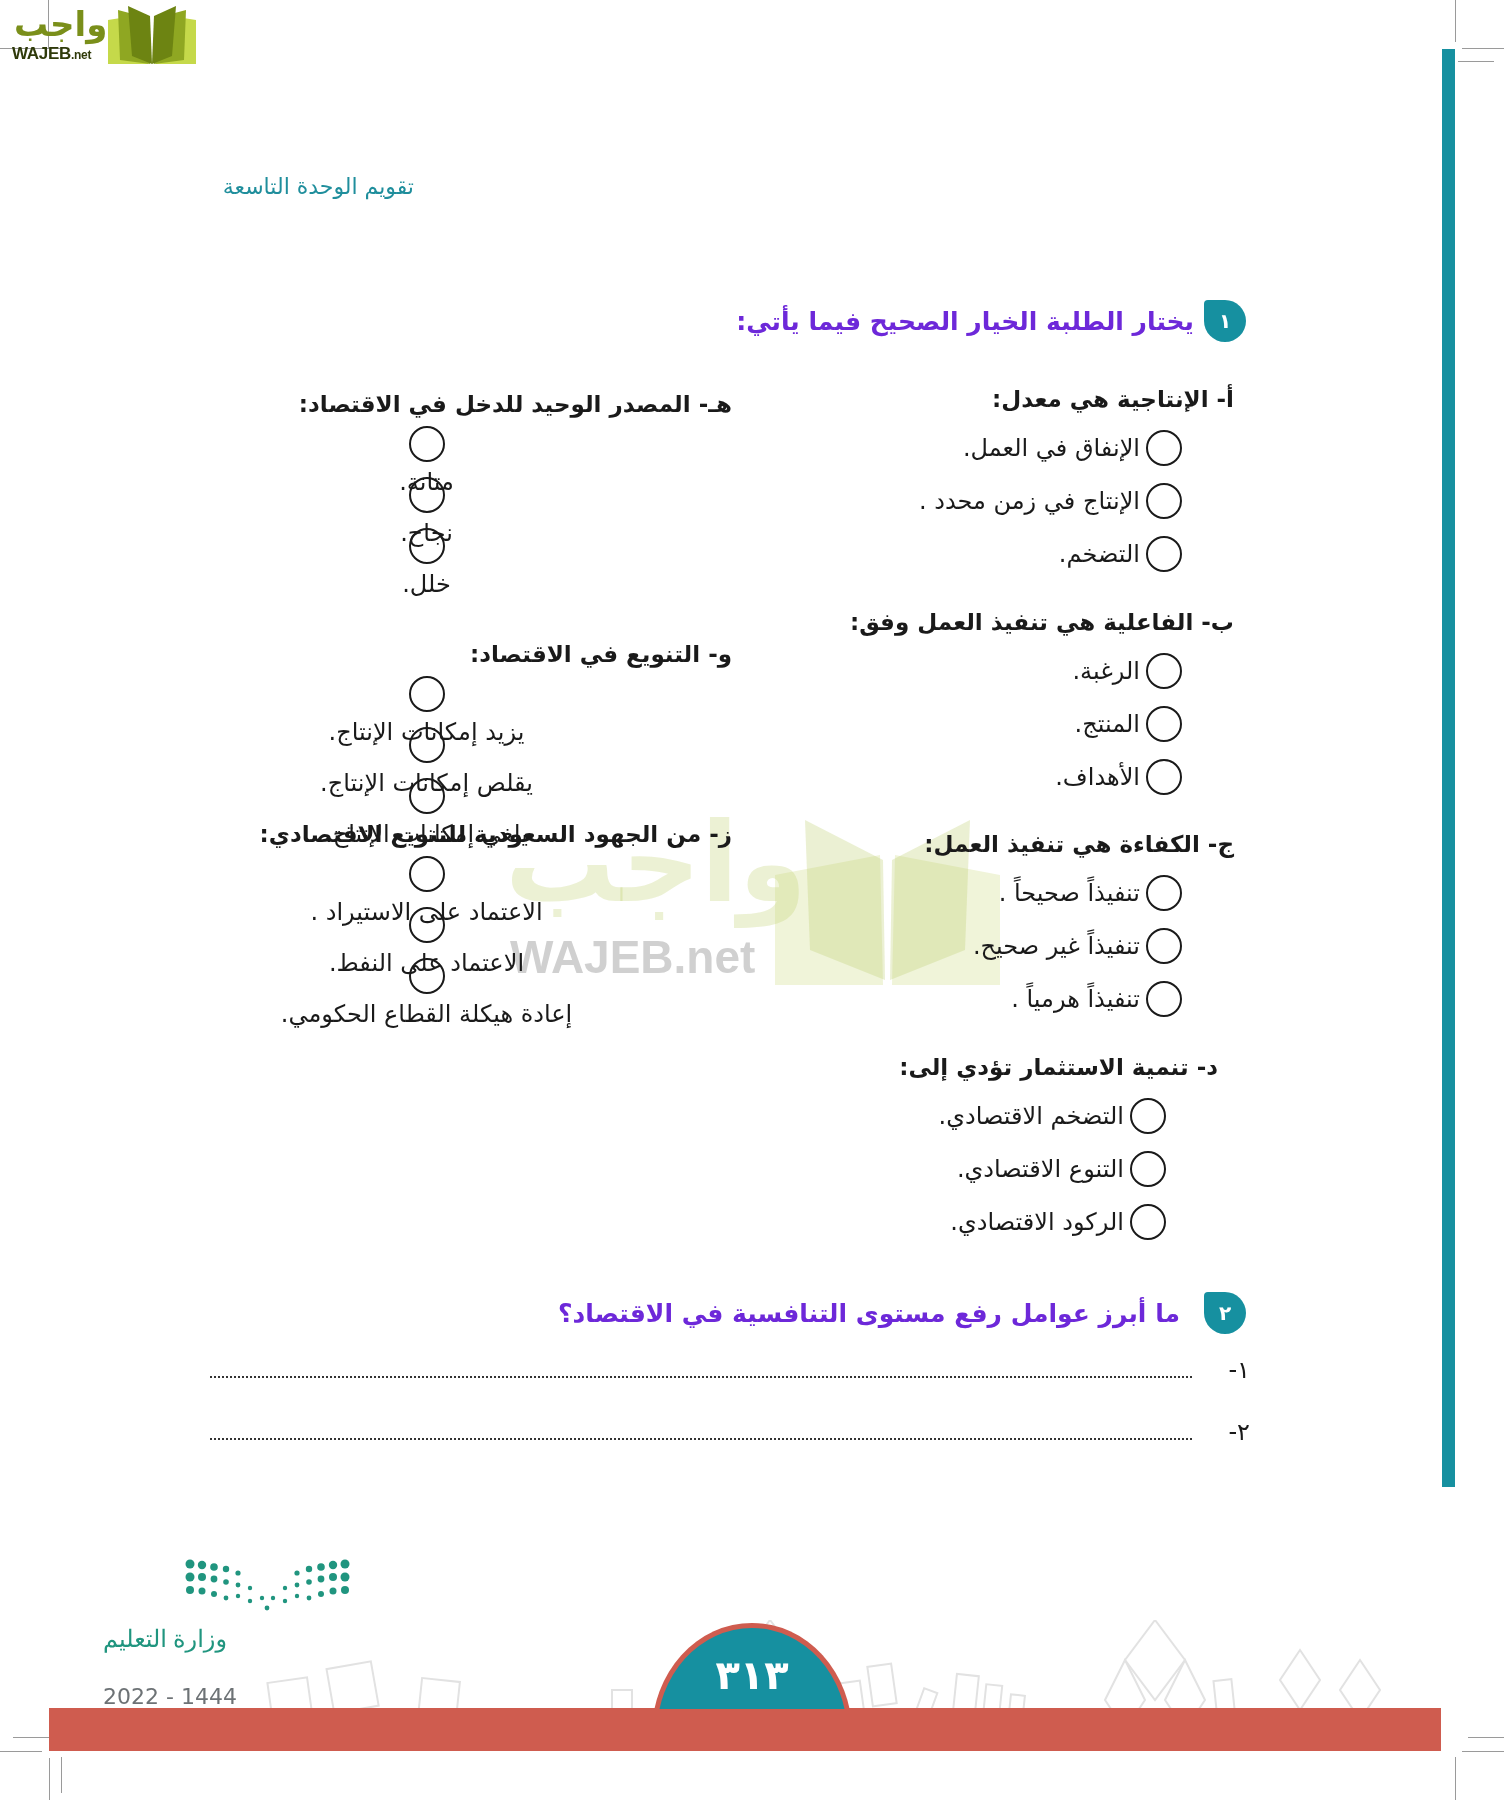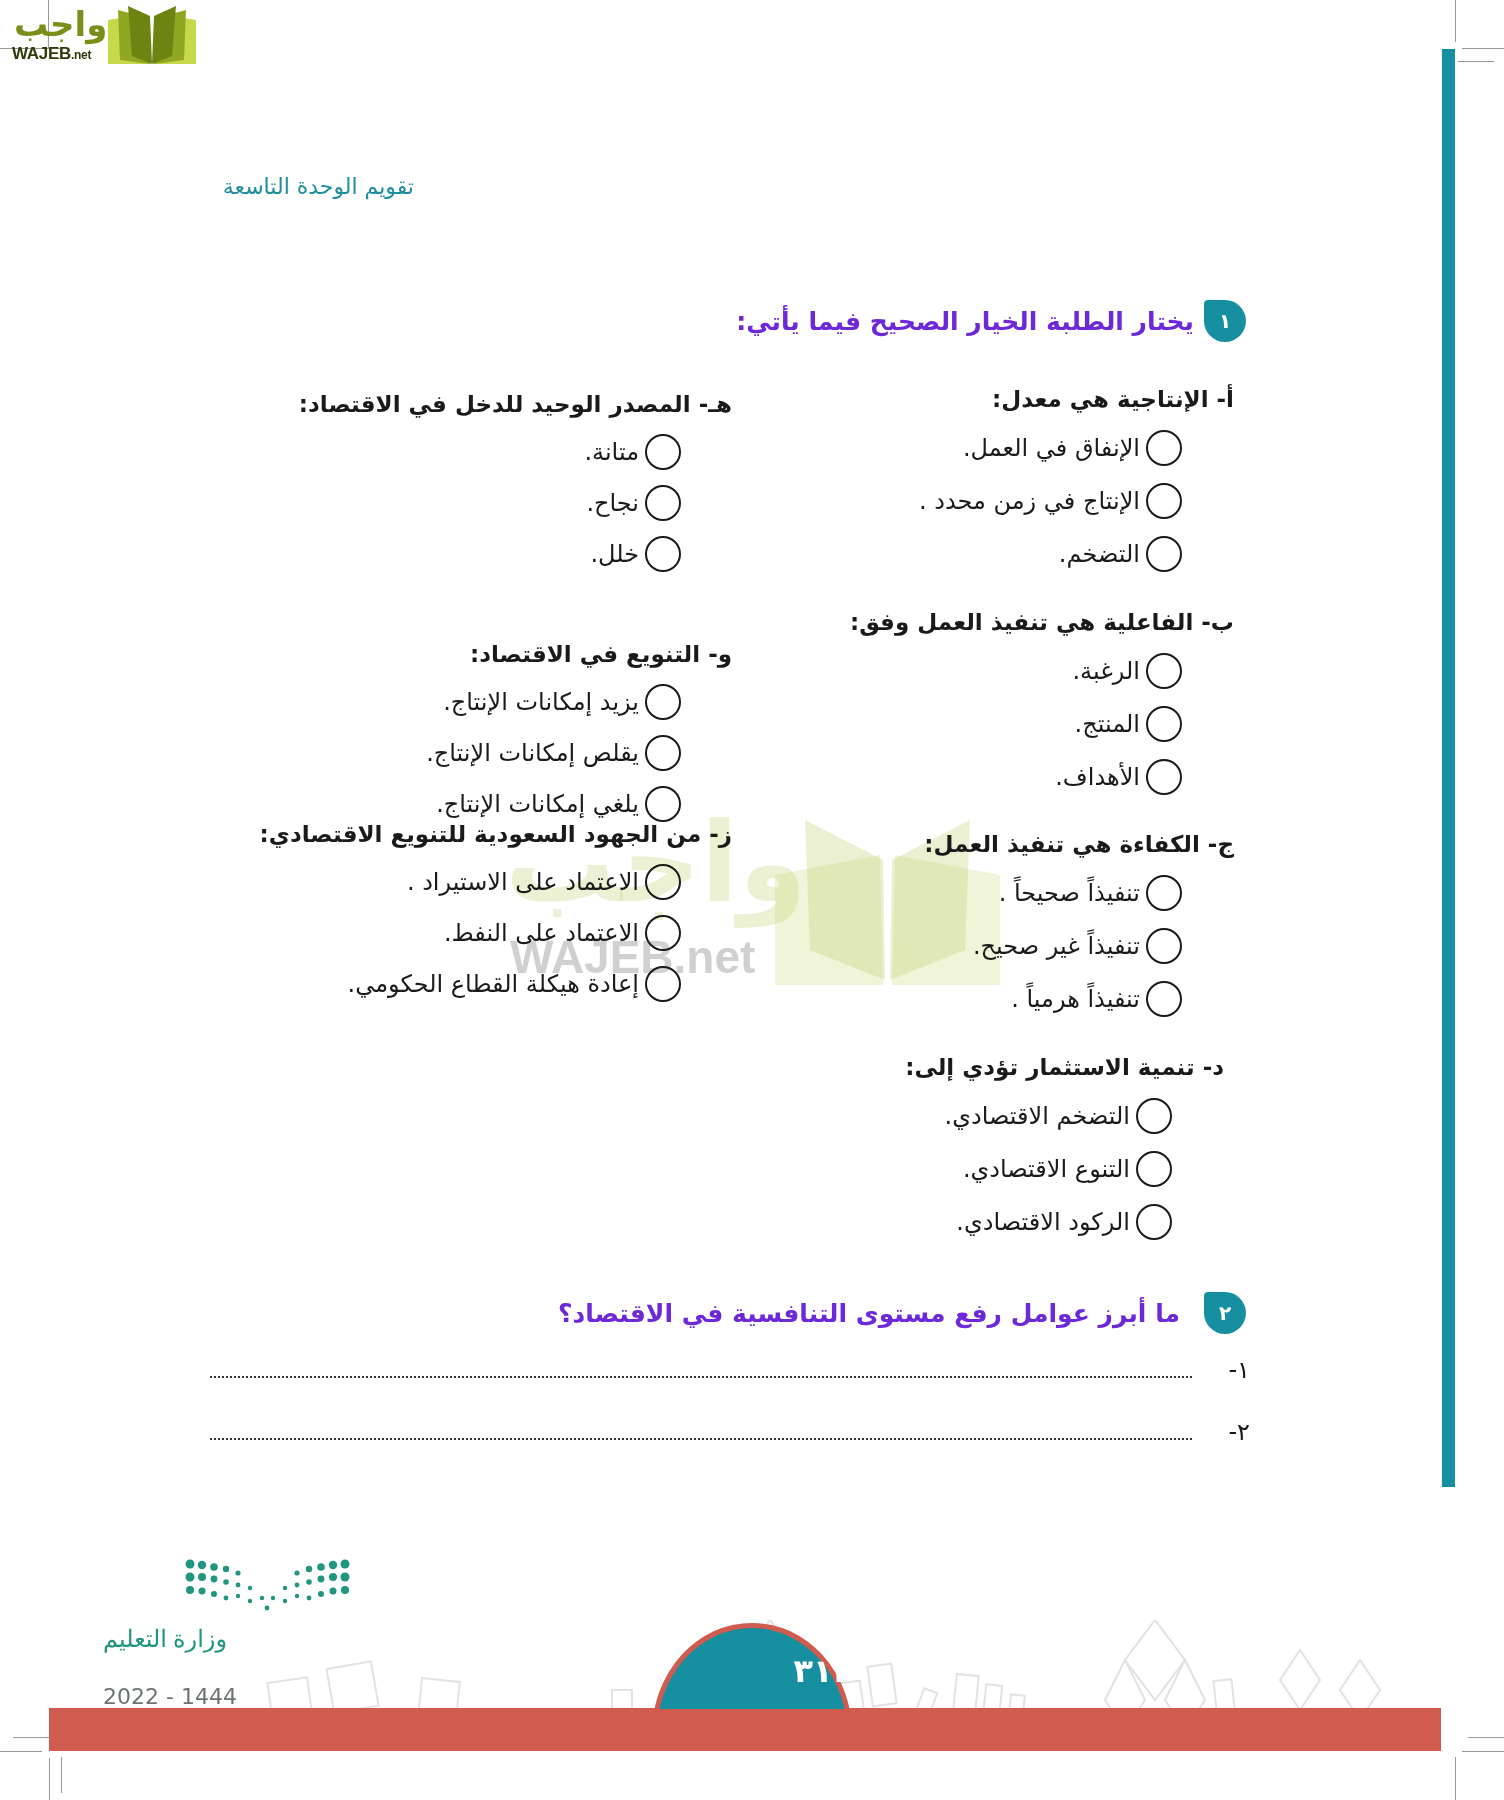--- a/index.html
+++ b/index.html
@@ -23,41 +23,41 @@
 
   
   .q-head { position: absolute; direction: rtl; display: flex; align-items: center; gap: 10px; }
   .q-badge { width: 42px; height: 42px; background: #1690a0; color: #fff; font-weight: bold; font-size: 20px; display: flex; align-items: center; justify-content: center; border-radius: 4px 50% 50% 50%; }
   .q-text { font-weight: bold; font-size: 25px; color: #6d28d9; white-space: nowrap; }
 
   
   .mc-group { position: absolute; direction: rtl; width: 560px; }
   .mc-title { font-weight: bold; font-size: 23px; white-space: nowrap; height: 44px; line-height: 44px; }
   .mc-option { display: flex; align-items: center; gap: 6px; height: 53px; padding-right: 52px; font-size: 24px; white-space: nowrap; cursor: pointer; }
-  .mc-col-left .mc-option { height: 51px; padding-right: 51px; }
+  .mc-col-left .mc-option { height: 51px; padding-right: 51px; flex-direction: column; }
   .radio { width: 36px; height: 36px; border: 2.5px solid #1a1a1a; border-radius: 50%; flex: 0 0 auto; background: transparent; }
 
   
   .answer-row { position: absolute; direction: rtl; display: flex; align-items: flex-end; gap: 18px; width: 1040px; left: 210px; }
   .answer-num { font-size: 24px; white-space: nowrap; width: 40px; }
   .answer-line { flex: 1; border-bottom: 2px dotted #333; height: 14px; margin-bottom: 6px; }
   .wm-ar { position: absolute; left: 505px; top: 808px; font-size: 110px; font-weight: bold; color: rgba(170,190,60,0.22); direction: rtl; line-height: 1; }
   .wm-en { position: absolute; left: 510px; top: 930px; font-family: "Liberation Sans", sans-serif; font-weight: bold; font-size: 46px; color: rgba(120,120,120,0.35); }
   .wm-book { position: absolute; left: 775px; top: 815px; width: 225px; height: 170px; }
 
   
   .moe-logo { position: absolute; left: 185px; top: 1558px; width: 165px; height: 56px; }
   .moe-ar { position: absolute; left: 103px; top: 1625px; font-size: 24px; color: #20957f; direction: rtl; white-space: nowrap; font-family: Liberation Serif, serif; }
   .moe-en { position: absolute; left: 103px; top: 1662px; font-family: "DejaVu Sans", sans-serif; font-size: 15px; color: #6d7275; white-space: nowrap; margin-top: 48px; }
   .moe-year { position: absolute; left: 103px; top: 1684px; font-family: "DejaVu Sans", sans-serif; font-size: 22px; color: #6d7275; white-space: nowrap; text-align: right; }
 
   .pattern { position: absolute; left: 0; top: 1620px; width: 1460px; height: 90px; }
   .red-band { position: absolute; left: 49px; top: 1708px; width: 1392px; height: 43px; background: #cf5c4f; }
   .page-dome { position: absolute; left: 652px; top: 1623px; width: 200px; height: 170px; border-radius: 100px 100px 0 0 / 110px 110px 0 0; background: #1690a0; border: 5px solid #cf5c4f; border-bottom: none; overflow: hidden; clip-path: inset(0 0 84px 0); }
-  .page-num { position: absolute; left: 652px; top: 1652px; width: 200px; text-align: right; color: #ffffff; font-weight: bold; font-size: 32px; }
+  .page-num { position: absolute; left: 652px; top: 1652px; width: 200px; text-align: center; color: #ffffff; font-weight: bold; font-size: 40px; }
 </style>
 </head>
 <body>
 
 <div class="crop" style="left:0;top:48px;width:60px;height:1px;"></div>
 <div class="crop" style="left:48px;top:0;width:1px;height:48px;"></div>
 <div class="crop" style="left:1455px;top:0;width:1px;height:42px;"></div>
 <div class="crop" style="left:1462px;top:48px;width:42px;height:1px;"></div>
 <div class="crop" style="left:1458px;top:61px;width:36px;height:1px;"></div>
 <div class="crop" style="left:13px;top:1737px;width:36px;height:1px;"></div>
@@ -140,21 +140,21 @@
   <div class="mc-option">
       <span class="radio"></span>
       <span>تنفيذاً غير صحيح.</span>
     </div>
   <div class="mc-option">
       <span class="radio"></span>
       <span>تنفيذاً هرمياً .</span>
     </div>
 </div>
 
-<div class="mc-group" style="right:280px;top:1045px;">
+<div class="mc-group" style="right:286px;top:1045px;">
   <div class="mc-title">د- تنمية الاستثمار تؤدي إلى:</div>
   <div class="mc-option">
       <span class="radio"></span>
       <span>التضخم الاقتصادي.</span>
     </div>
   <div class="mc-option">
       <span class="radio"></span>
       <span>التنوع الاقتصادي.</span>
     </div>
   <div class="mc-option">

